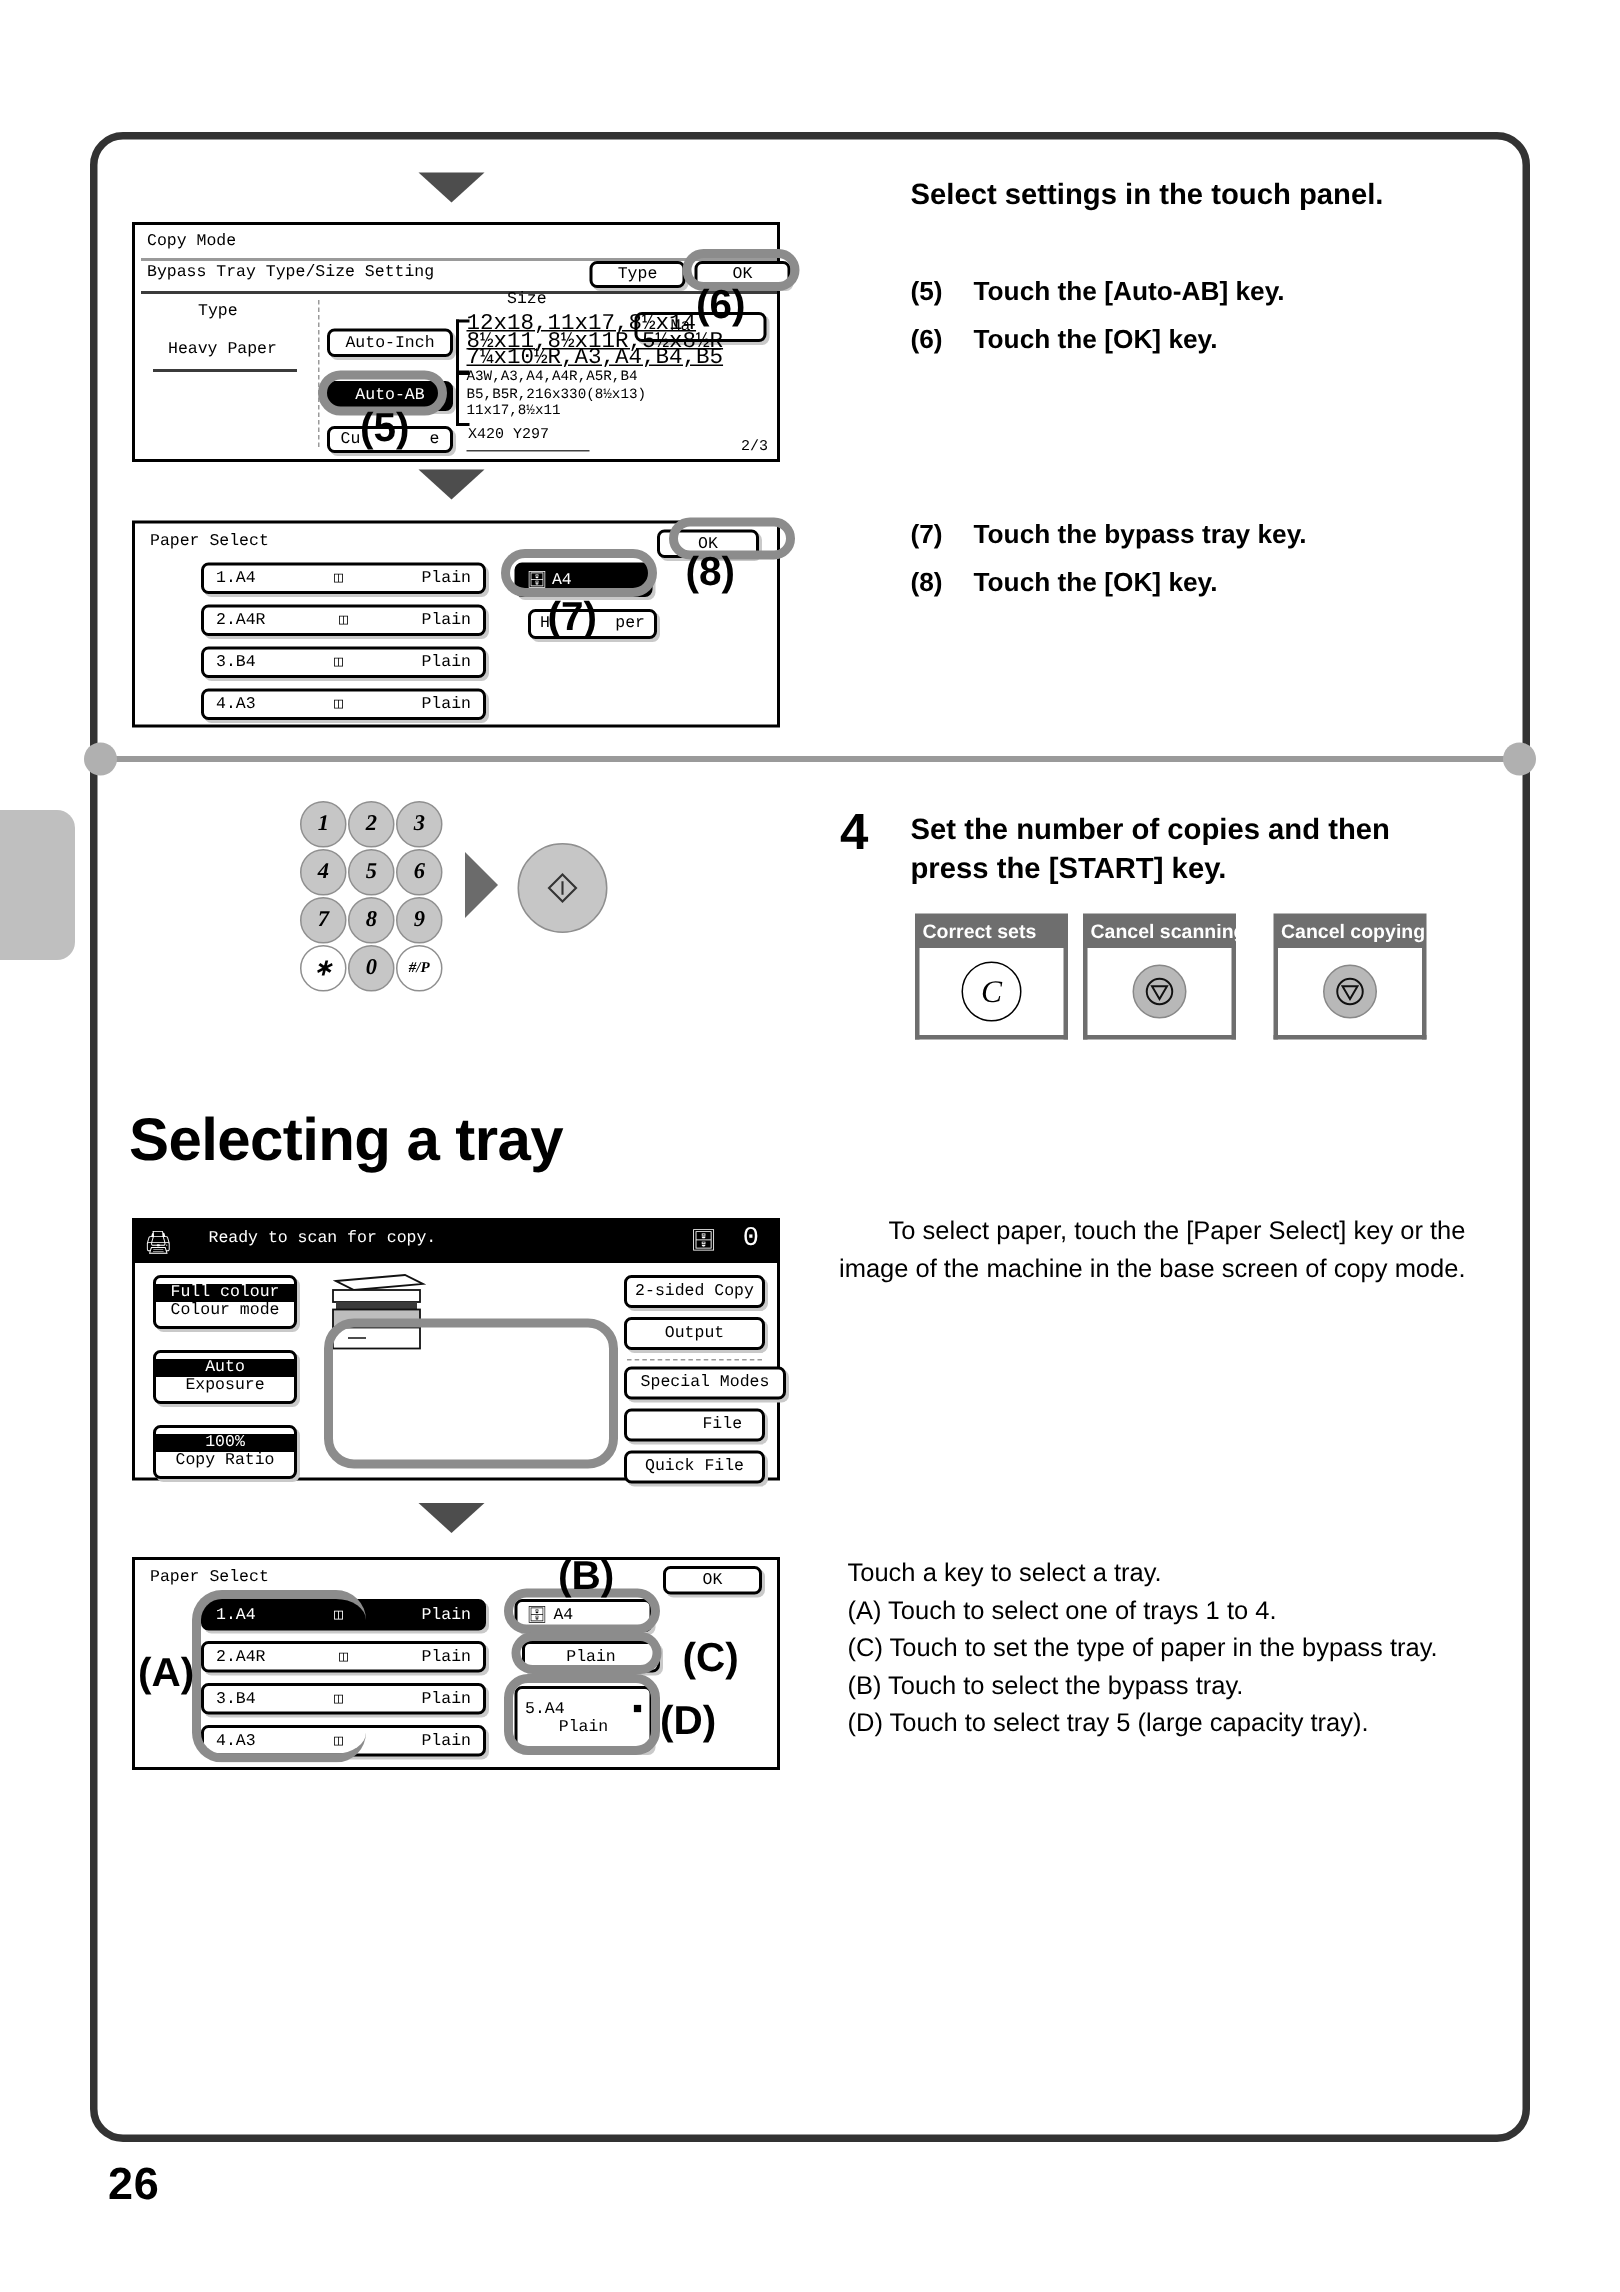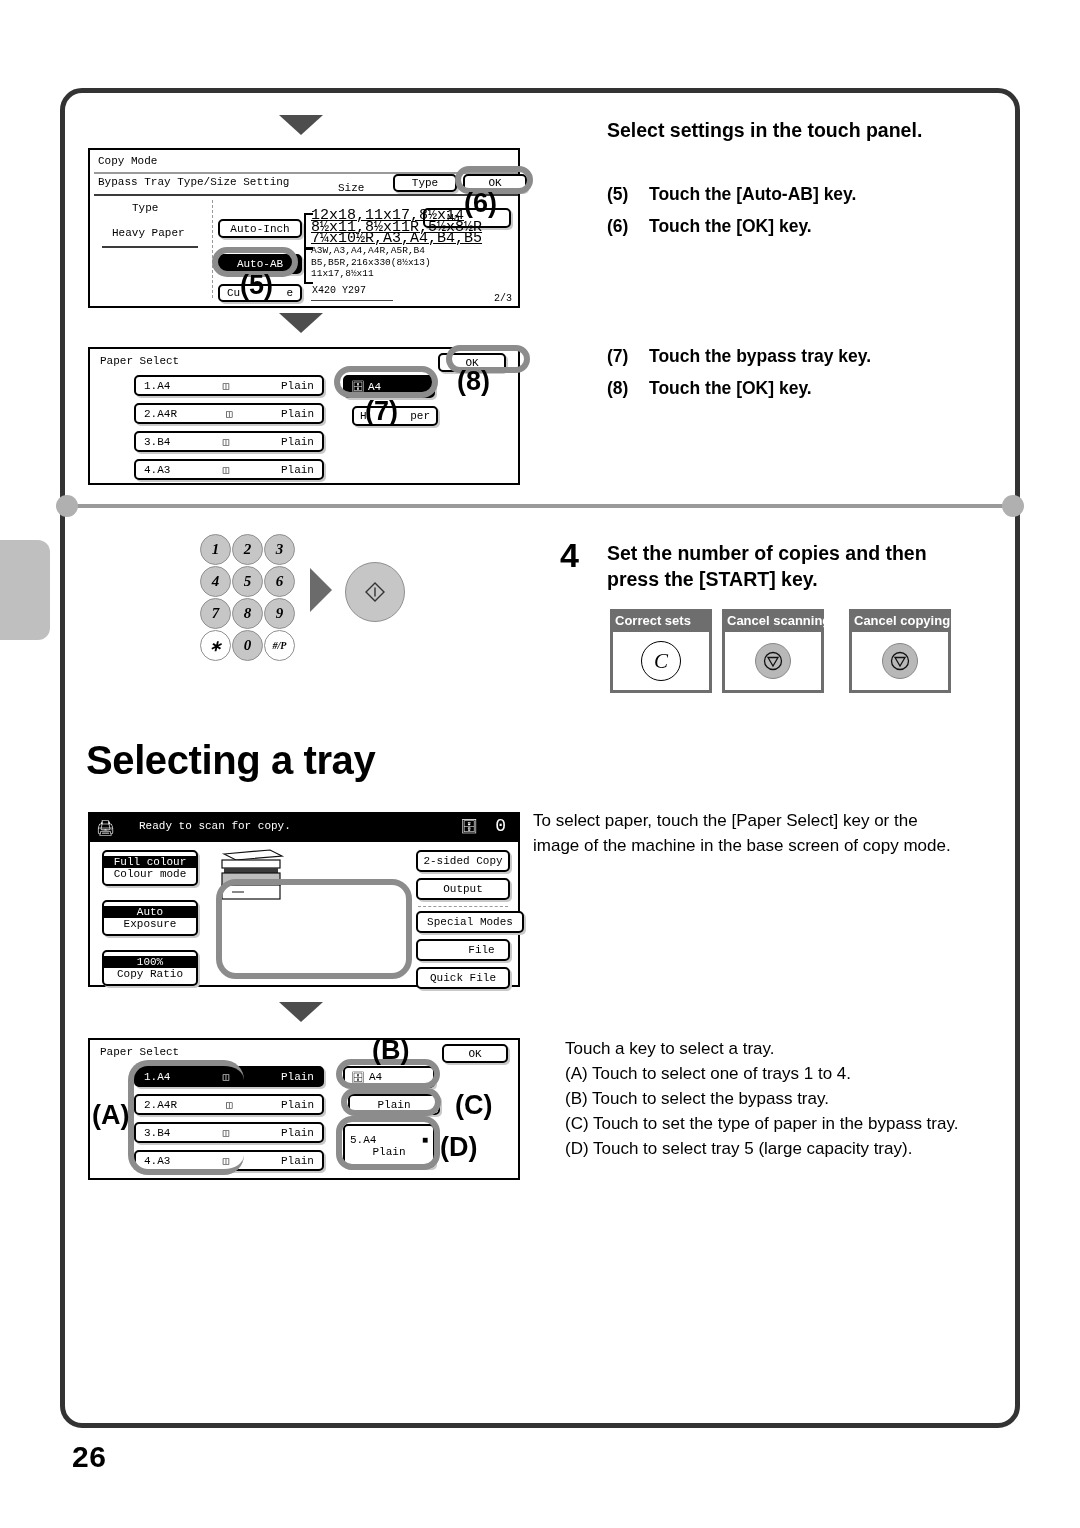--- a/index.html
+++ b/index.html
@@ -140,21 +140,21 @@
   <div style="position:absolute;left:4px;top:44px;width:424px;height:2px;background:#3b3b3b;"></div>
 
   <div class="lcd-btn" style="left:303px;top:24px;width:64px;height:18px;">Type</div>
   <div class="lcd-btn" style="left:373px;top:24px;width:64px;height:18px;">OK</div>
 
   <div class="ttl" style="left:42px;top:52px;">Type</div>
   <div class="ttl" style="left:22px;top:77px;">Heavy Paper</div>
   <div style="position:absolute;left:12px;top:96px;width:96px;height:2px;background:#3b3b3b;"></div>
   <div style="position:absolute;left:122px;top:50px;width:1px;height:98px;border-left:1px dashed #9a9a9a;"></div>
 
-  <div class="ttl" style="left:248px;top:32px;">Size</div>
+  <div class="ttl" style="left:248px;top:44px;">Size</div>
 
   <div class="lcd-btn" style="left:128px;top:69px;width:84px;height:19px;">Auto-Inch</div>
   <div class="lcd-btn sel" style="left:128px;top:104px;width:84px;height:20px;">Auto-AB</div>
   <div class="lcd-btn" style="left:128px;top:134px;width:84px;height:18px;justify-content:space-between;padding:0 7px;">
     <span>Cu</span>
     <span>e</span>
   </div>
   <div class="lcd-btn" style="left:333px;top:58px;width:88px;height:20px;justify-content:flex-start;padding-left:22px;">Ma</div>
 
   <div style="position:absolute;left:214px;top:63px;width:7px;height:32px;border:2px solid #000;border-right:none;"></div>
@@ -332,21 +332,21 @@
     <rect x="4" y="12" width="58" height="8" fill="#fff" stroke="#111" stroke-width="1.2"></rect>
     <rect x="6" y="20" width="54" height="5" fill="#3a3a3a"></rect>
     <rect x="4" y="25" width="58" height="12" fill="#bdbdbd" stroke="#111" stroke-width="1.2"></rect>
     <rect x="4" y="37" width="58" height="14" fill="#fff" stroke="#111" stroke-width="1.2"></rect>
     <line x1="14" y1="44" x2="26" y2="44" stroke="#111" stroke-width="1"></line>
   </svg>
   </div>
 
 <div class="hl" style="left:216px;top:879px;width:196px;height:100px;border-radius:20px;"></div>
 
-<div class="body-txt" style="left:533px;top:808px;width:430px;">To select paper, touch the [Paper Select] key or the image of the machine in the base screen of copy mode.</div>
+<div class="body-txt" style="left:547px;top:808px;width:430px;text-align:right;">To select paper, touch the [Paper Select] key or the image of the machine in the base screen of copy mode.</div>
 
 <div class="lcd" id="panel-ps-bottom" style="left:88px;top:1038px;width:432px;height:142px;">
   <div class="ttl" style="left:10px;top:6px;">Paper Select</div>
   <div class="lcd-btn" style="left:352px;top:4px;width:66px;height:19px;">OK</div>
 
   <div class="lcd-btn sel" style="left:44px;top:26px;width:190px;height:21px;justify-content:space-between;padding:0 8px;">
     <span>1.A4</span>
     <span style="font-size:10px;">◫</span>
     <span>Plain</span>
   </div>
@@ -385,16 +385,16 @@
 <div class="hl" style="left:341px;top:1088px;width:100px;height:28px;border-radius:14px;"></div>
 <div class="hl" style="left:336px;top:1116px;width:104px;height:54px;border-radius:16px;"></div>
 <div class="callout" style="left:92px;top:1100px;">(A)</div>
 <div class="callout" style="left:372px;top:1035px;">(B)</div>
 <div class="callout" style="left:455px;top:1090px;">(C)</div>
 <div class="callout" style="left:440px;top:1132px;">(D)</div>
 
 <div class="body-txt" style="left:565px;top:1036px;width:440px;">
   <div>Touch a key to select a tray.</div>
   <div>(A) Touch to select one of trays 1 to 4.</div>
+  <div>(C) Touch to set the type of paper in the bypass tray.</div>
   <div>(B) Touch to select the bypass tray.</div>
-  <div>(C) Touch to set the type of paper in the bypass tray.</div>
   <div>(D) Touch to select tray 5 (large capacity tray).</div>
 </div>
 
 </body></html>

